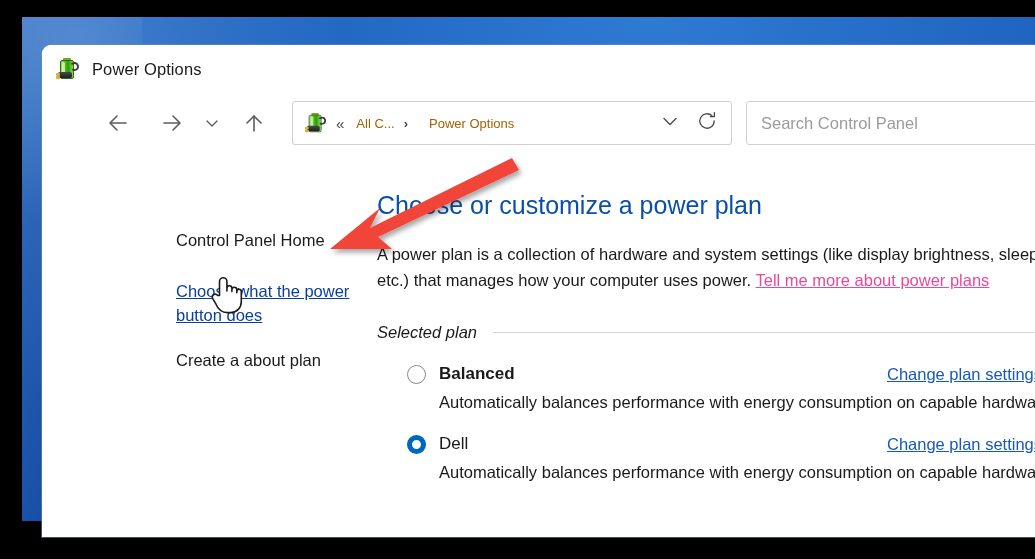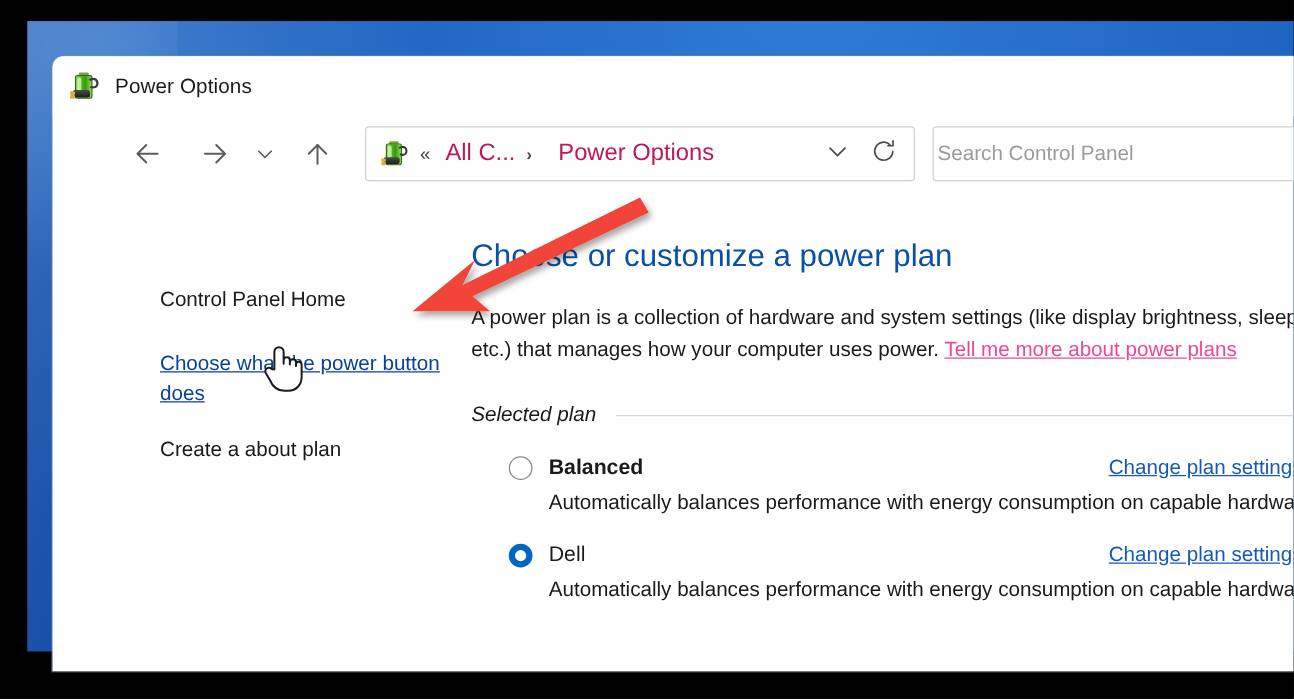--- a/index.html
+++ b/index.html
@@ -154,22 +154,22 @@
   .addr-icon .battico { width:22px; height:22px; transform: scale(0.92); transform-origin: 0 0;}
   .addr-chev {
     margin-left: 9px;
     color: #444;
     font-size: 15px;
     line-height: 1;
     flex: none;
   }
   .addr-crumb {
     margin-left: 12px;
-    font-size: 19px;
-    color: #be185d;
+    font-size: 13px;
+    color: #a16207;
     white-space: nowrap;
   }
   .addr-sep {
     margin: 0 9px;
     color: #444;
     font-size: 13px;
     font-weight: bold;
     flex: none;
   }
   .addr-spacer { flex: 1 1 auto; }
@@ -193,40 +193,41 @@
     height: 44px;
     background:#ffffff;
     border: 1px solid #d0d0d0;
     border-radius: 3px;
     display:flex;
     align-items:center;
     box-sizing:border-box;
     flex:none;
   }
   .searchbox .ph {
-    margin-left: 3px;
+    margin-left: 14px;
     font-size: 16.5px;
     color: #9b9b9b;
     white-space: nowrap;
   }
 
   
   .content {
     position: absolute;
     left: 0; top: 108px;
     width: 100%;
     bottom: 0;
     display: flex;
   }
 
   .sidebar {
     width: 335px;
     flex: none;
     padding-top: 76px;
     box-sizing: border-box;
+    padding-left: 48px;
   }
   .side-item {
     font-size: 16.5px;
     color: #1a1a1a;
     line-height: 1.42;
     padding: 0 18px 0 86px;
     margin-bottom: 22px;
     position: relative;
   }
   .side-item.link-hover {

